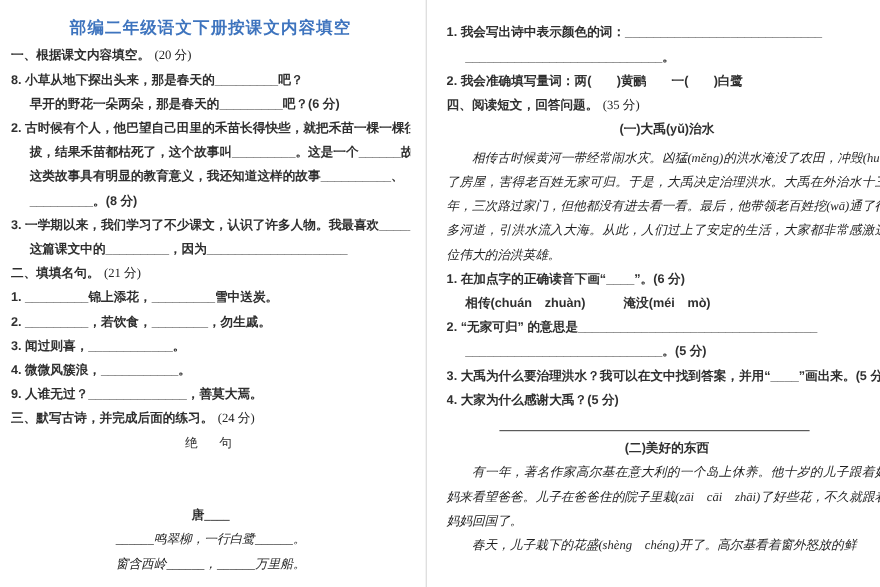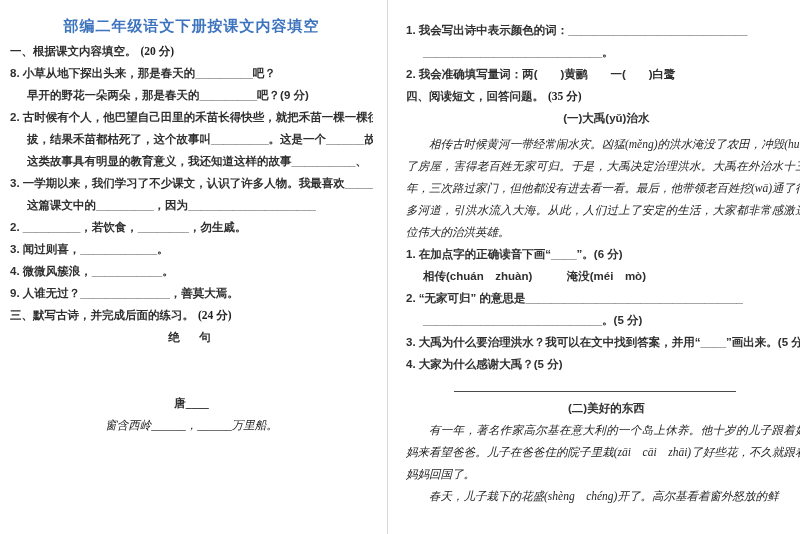--- a/index.html
+++ b/index.html
@@ -29,79 +29,85 @@
 
   .ln {
     height:22px; line-height:22px; font-size:11.5px; font-weight:bold;
     white-space:nowrap; overflow:hidden; color:#2f2f2f;
   }
   .ind { padding-left:17px; }
   .center { text-align:center; }
 
   .sec-h { font-weight:bold; }
   .score {
-    font-family:"Liberation Serif", serif; font-weight:bold;
+    font-family:"Liberation Serif", serif; font-weight:normal;
     margin-left:4px; color:#222;text-align:right;
   }
 
   .kai {
     font-family:"Liberation Serif", serif; font-style:italic;
     font-weight:normal; color:#1f1f1f;
   }
 
   .passage {
     margin:4px 0 0 0; font-size:11.5px; line-height:22px;
     text-align:justify; text-indent:2em; overflow:hidden;
   }
   .passage-1 { height:110px; }
   .passage-2a { height:66px; margin-top:0; }
   .passage-2b { height:22px; margin-top:0; white-space:nowrap; }
 
-  .poem-title { font-family:"Liberation Serif", serif; font-weight:bold; letter-spacing:4px;text-align:center; }
+  .poem-title { font-family:"Liberation Serif", serif; font-weight:normal; letter-spacing:4px;text-align:center; }
   .poem-author { font-family:"Liberation Serif", serif; font-weight:bold;margin-top:44px; }
 
   .answer-line {
     height:0; width:282px; margin:16px 0 5px 48px;
     border-bottom:1px solid #4a4a4a;
   }
 </style>
 </head>
 <body>
 
 <div class="doc">
 
   <div class="page-left">
     <div class="doc-title">部编二年级语文下册按课文内容填空</div>
 
     <div class="ln">
       <span class="sec-h">一、根据课文内容填空。</span><span class="score">(20 分)</span>
     </div>
 
     <div class="ln">8. 小草从地下探出头来，那是春天的_________吧？</div>
-    <div class="ln ind">早开的野花一朵两朵，那是春天的_________吧？(9 分)</div>
+    <div class="ln ind">早开的野花一朵两朵，那是春天的_________吧？(6 分)</div>
 
     <div class="ln">2. 古时候有个人，他巴望自己田里的禾苗长得快些，就把禾苗一棵一棵往高里</div>
     <div class="ln ind">拔，结果禾苗都枯死了，这个故事叫_________。这是一个______故事，</div>
     <div class="ln ind">这类故事具有明显的教育意义，我还知道这样的故事__________、</div>
+    <div class="ln ind">_________。(8 分)</div>
 
     <div class="ln">3. 一学期以来，我们学习了不少课文，认识了许多人物。我最喜欢_________</div>
     <div class="ln ind">这篇课文中的_________，因为____________________</div>
 
+    <div class="ln">
+      <span class="sec-h">二、填填名句。</span><span class="score">(21 分)</span>
+    </div>
 
+    <div class="ln">1. _________锦上添花，_________雪中送炭。</div>
     <div class="ln">2. _________，若饮食，________，勿生戚。</div>
     <div class="ln">3. 闻过则喜，____________。</div>
     <div class="ln">4. 微微风簇浪，___________。</div>
     <div class="ln">9. 人谁无过？______________，善莫大焉。</div>
 
     <div class="ln">
       <span class="sec-h">三、默写古诗，并完成后面的练习。</span><span class="score">(24 分)</span>
     </div>
 
     <div class="ln center poem-title">绝　句</div>
     <div class="ln center poem-author">唐____</div>
+    <div class="ln center kai">______鸣翠柳，一行白鹭______。</div>
     <div class="ln center kai">窗含西岭______，______万里船。</div>
   </div>
 
   <div class="page-right">
     <div class="ln">1. 我会写出诗中表示颜色的词：____________________________</div>
     <div class="ln ind">____________________________。</div>
     <div class="ln">2. 我会准确填写量词：两(　　)黄鹂　　一(　　)白鹭</div>
 
     <div class="ln">
       <span class="sec-h">四、阅读短文，回答问题。</span><span class="score">(35 分)</span>

